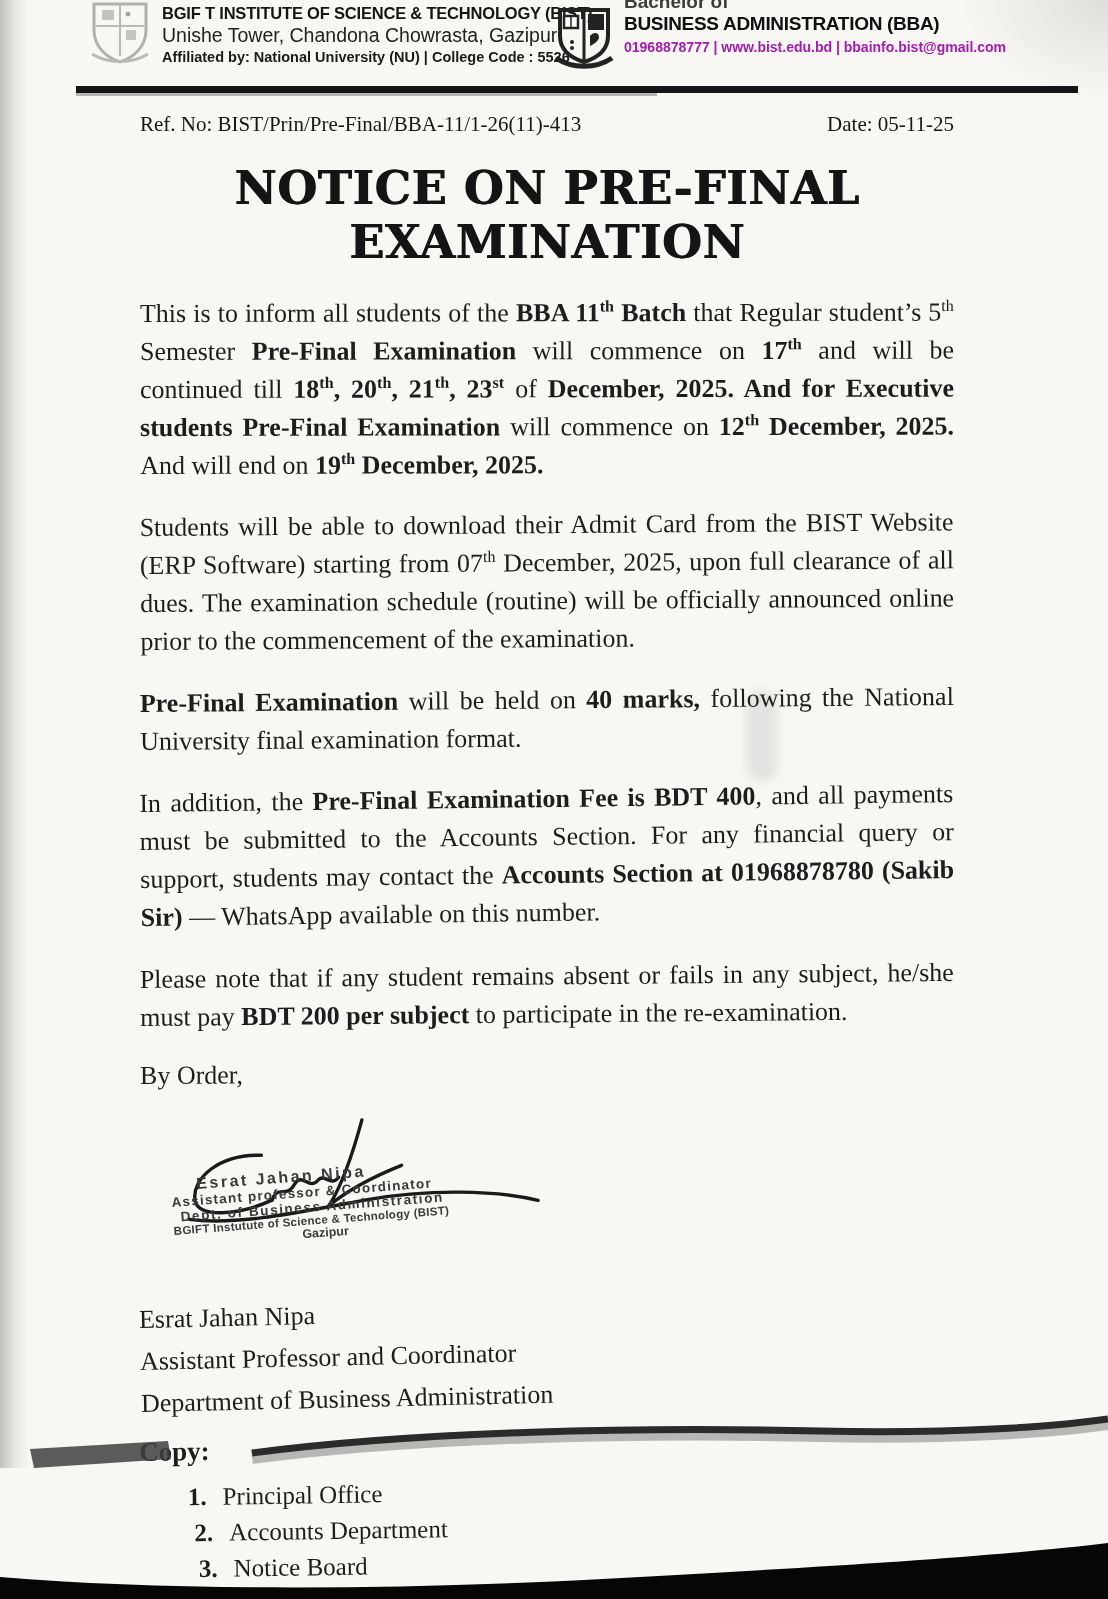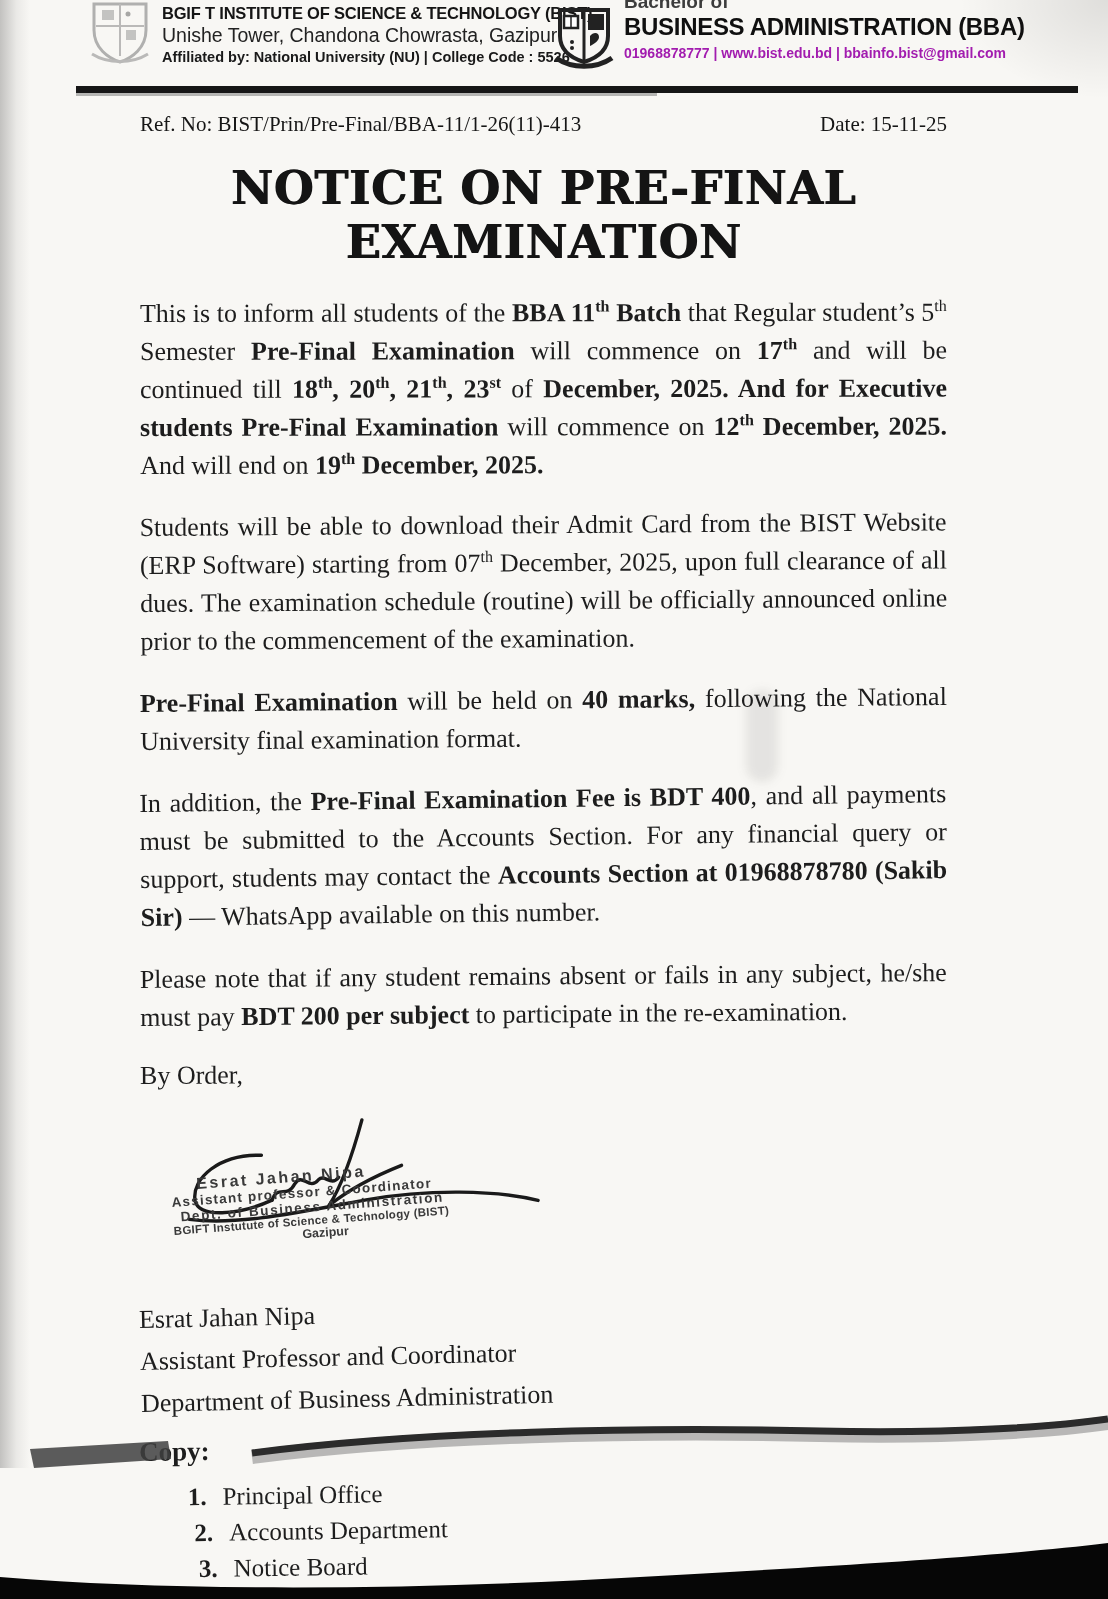--- a/index.html
+++ b/index.html
@@ -20,26 +20,26 @@
   .hdr{position:relative;height:84px;}
   .crest{position:absolute;}
   .left-crest{left:84px;top:-4px;opacity:.55;}
   .right-crest{left:552px;top:6px;}
   .hdr-left{position:absolute;left:162px;top:4px;width:420px;font-family:"Liberation Sans",sans-serif;}
   .org{font-weight:700;font-size:16.5px;letter-spacing:-0.2px;color:#151515;white-space:nowrap;}
   .addr{font-size:19.5px;margin-top:1px;color:#222;white-space:nowrap;}
   .affil{font-weight:700;font-size:14.5px;margin-top:2px;color:#1a1a1a;white-space:nowrap;}
   .hdr-right{position:absolute;left:624px;top:-9px;width:480px;font-family:"Liberation Sans",sans-serif;}
   .bach{font-weight:700;font-size:19px;color:#3c3c3c;}
-  .prog{font-weight:700;font-size:24px;letter-spacing:-0.3px;color:#101010;white-space:nowrap;}
+  .prog{font-weight:700;font-size:19px;letter-spacing:-0.3px;color:#101010;white-space:nowrap;}
   .contact{font-weight:700;font-size:14px;margin-top:4px;color:#a21caf;white-space:nowrap;}
   .rule{position:absolute;left:76px;right:30px;top:86px;height:7px;background:#161616;}
   .rule::after{content:"";position:absolute;left:0;top:7px;height:3px;width:58%;background:rgba(100,100,100,.45);}
   
-  .content{position:absolute;top:98px;left:0;right:15px;padding:0 146px 0 140px;}
+  .content{position:absolute;top:98px;left:0;right:8px;padding:0 146px 0 140px;}
   .refrow{display:flex;justify-content:space-between;font-size:21px;margin-top:14px;color:#161616;}
   .title{text-align:center;font-family:"DejaVu Serif",serif;font-weight:700;font-size:46px;
     margin:24px 0 26px;letter-spacing:0.5px;color:#141414;text-shadow:0.8px 0 0 #141414;}
   p.body{font-size:26px;line-height:38px;text-align:justify;margin:0 0 24px;transform-origin:left center;}
   sup{font-size:0.62em;vertical-align:super;line-height:0;}
   .b{font-weight:700;}
   .r-a{transform:rotate(-0.1deg);} .r-b{transform:rotate(-0.4deg);} .r-c{transform:rotate(-0.5deg);}
   .r-d{transform:rotate(-0.7deg);} .r-e{transform:rotate(-0.5deg);}
   .byorder{font-size:26px;margin:2px 0 0;transform:rotate(-0.3deg);transform-origin:left center;}
   .sigblock{position:relative;height:188px;margin-top:14px;transform:rotate(-0.8deg);transform-origin:left center;}
@@ -105,21 +105,21 @@
       <div class="bach">Bachelor of</div>
       <div class="prog">BUSINESS ADMINISTRATION (BBA)</div>
       <div class="contact">01968878777  |  www.bist.edu.bd  |  bbainfo.bist@gmail.com</div>
     </div>
   </header>
   <div class="rule"></div>
 
   <div class="content">
     <div class="refrow">
       <span>Ref. No: BIST/Prin/Pre-Final/BBA-11/1-26(11)-413</span>
-      <span>Date: 15-11-25</span>
+      <span>Date: 05-11-25</span>
     </div>
 
     <h1 class="title">NOTICE ON PRE-FINAL EXAMINATION</h1>
 
     <p class="body r-a"><span>This is to inform all students of the </span><span class="b">BBA 11</span><sup class="b">th</sup><span class="b"> Batch</span><span> that Regular student’s 5</span><sup>th</sup><span> Semester </span><span class="b">Pre-Final Examination</span><span> will commence on </span><span class="b">17</span><sup class="b">th</sup><span> and will be continued till </span><span class="b">18</span><sup class="b">th</sup><span class="b">, </span><span class="b">20</span><sup class="b">th</sup><span class="b">, </span><span class="b">21</span><sup class="b">th</sup><span class="b">, </span><span class="b">23</span><sup class="b">st</sup><span> of </span><span class="b">December, 2025. And for Executive students Pre-Final Examination</span><span> will commence on </span><span class="b">12</span><sup class="b">th</sup><span class="b"> December, 2025.</span><span> And will end on </span><span class="b">19</span><sup class="b">th</sup><span class="b"> December, 2025.</span></p>
     <p class="body r-b"><span>Students will be able to download their Admit Card from the BIST Website (ERP Software) starting from 07</span><sup>th</sup><span> December, 2025, upon full clearance of all dues. The examination schedule (routine) will be officially announced online prior to the commencement of the examination.</span></p>
     <p class="body r-c"><span class="b">Pre-Final Examination</span><span> will be held on </span><span class="b">40 marks,</span><span> following the National University final examination format.</span></p>
     <p class="body r-d"><span>In addition, the </span><span class="b">Pre-Final Examination Fee is BDT 400</span><span>, and all payments must be submitted to the Accounts Section. For any financial query or support, students may contact the </span><span class="b">Accounts Section at 01968878780 (Sakib Sir)</span><span> — WhatsApp available on this number.</span></p>
     <p class="body r-e"><span>Please note that if any student remains absent or fails in any subject, he/she must pay </span><span class="b">BDT 200 per subject</span><span> to participate in the re-examination.</span></p>
 

